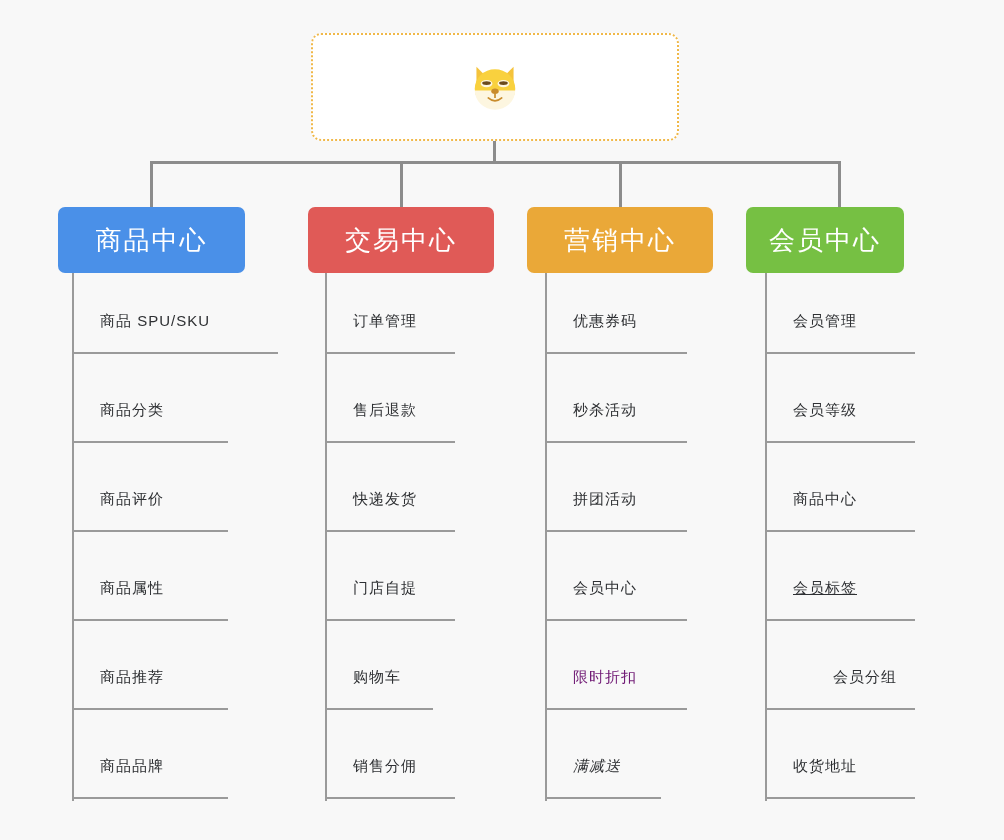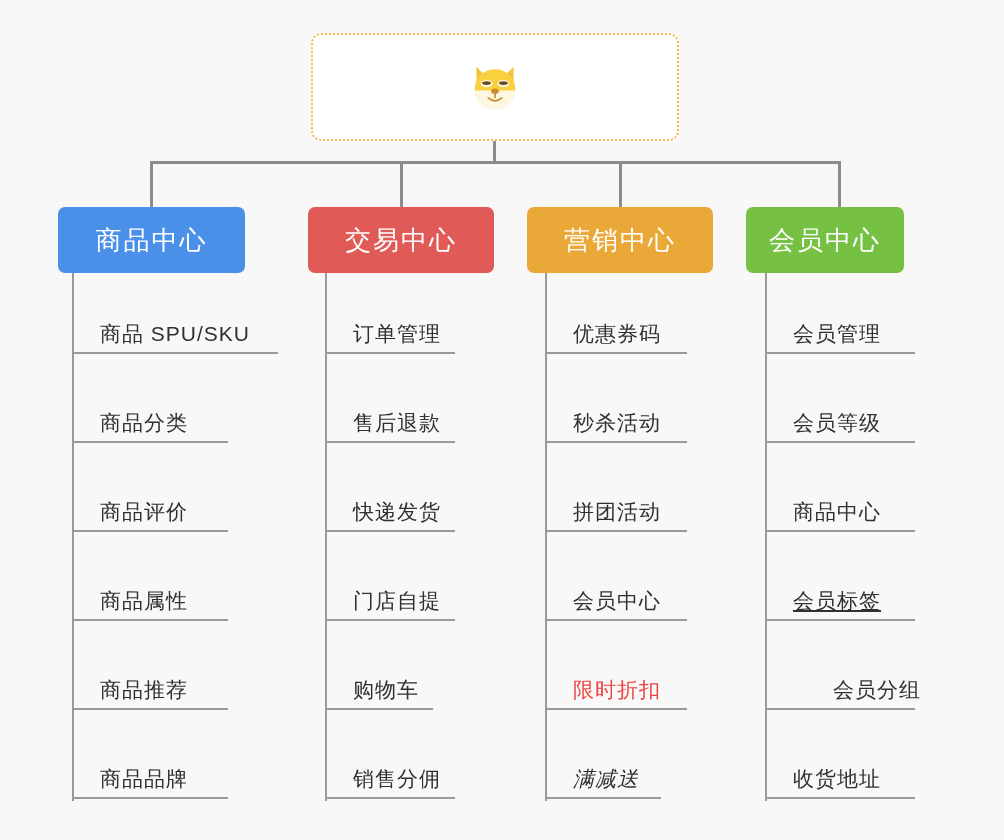--- a/index.html
+++ b/index.html
@@ -78,22 +78,22 @@
     width: 2px;
     background: #9a9a9a;
   }
   .leaf-item {
     position: absolute;
     height: 0;
   }
   .leaf-label {
     position: absolute;
     left: 28px;
-    bottom: 6px;
-    font-size: 21px;
+    bottom: 23px;
+    font-size: 15px;
     color: #2e3033;
     white-space: nowrap;
     letter-spacing: 1px;
   }
   .leaf-underline {
     position: absolute;
     left: 0;
     bottom: 0;
     height: 2px;
     background: #9a9a9a;
@@ -209,21 +209,21 @@
       <div class="leaf-item" style="left: 545px; top: 532px; width: 142px;">
         <div class="leaf-underline" style="width: 142px; background: rgb(154, 154, 154);"></div>
         <div class="leaf-label" style="color: rgb(46, 48, 51);">拼团活动</div>
       </div>
       <div class="leaf-item" style="left: 545px; top: 621px; width: 142px;">
         <div class="leaf-underline" style="width: 142px; background: rgb(154, 154, 154);"></div>
         <div class="leaf-label" style="color: rgb(46, 48, 51);">会员中心</div>
       </div>
       <div class="leaf-item" style="left: 545px; top: 710px; width: 142px;">
         <div class="leaf-underline" style="width: 142px; background: rgb(154, 154, 154);"></div>
-        <div class="leaf-label" style="color: #ef4444;">限时折扣</div>
+        <div class="leaf-label" style="color: #701a75;">限时折扣</div>
       </div>
       <div class="leaf-item" style="left: 545px; top: 799px; width: 116px;">
         <div class="leaf-underline" style="width: 116px; background: rgb(154, 154, 154);"></div>
         <div class="leaf-label" style="color: rgb(46, 48, 51); font-style: italic;">满减送</div>
       </div>
     </div>
   <div id="col-3">
       <div class="leaf-spine" style="left: 765px; top: 273px; height: 528px; background: rgb(154, 154, 154);"></div>
       <div class="leaf-item" style="left: 765px; top: 354px; width: 150px;">
         <div class="leaf-underline" style="width: 150px; background: rgb(154, 154, 154);"></div>

